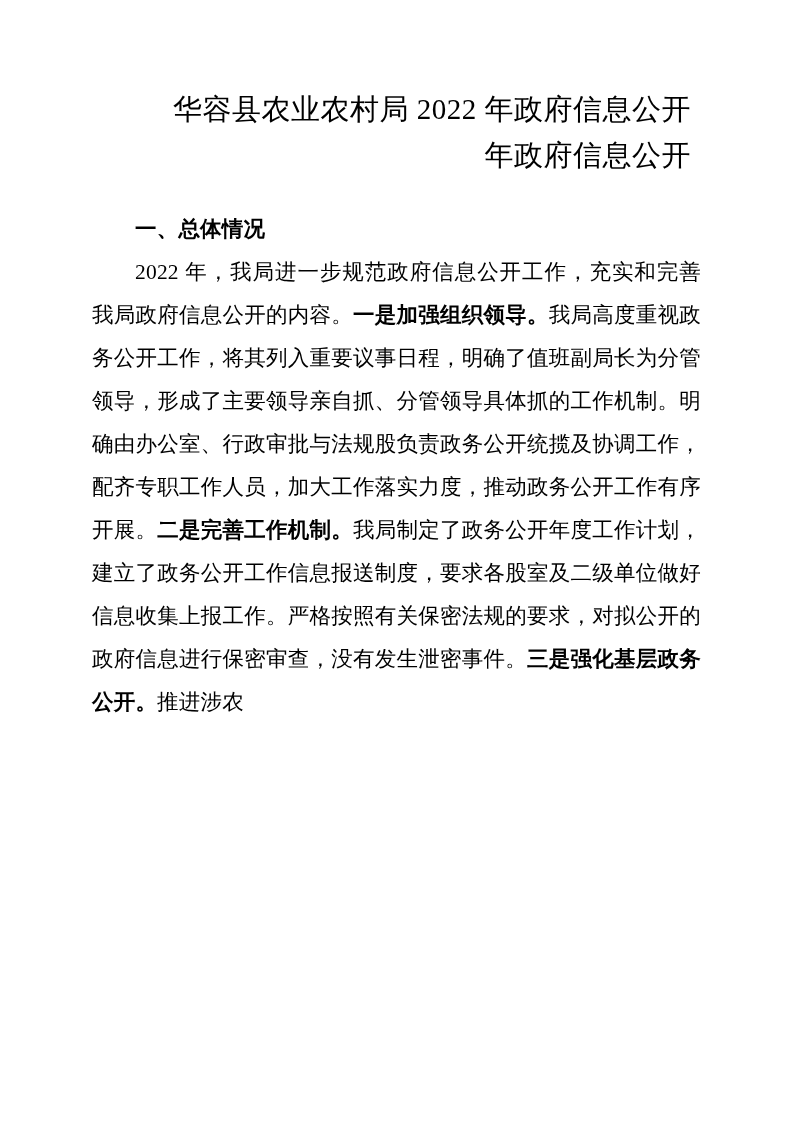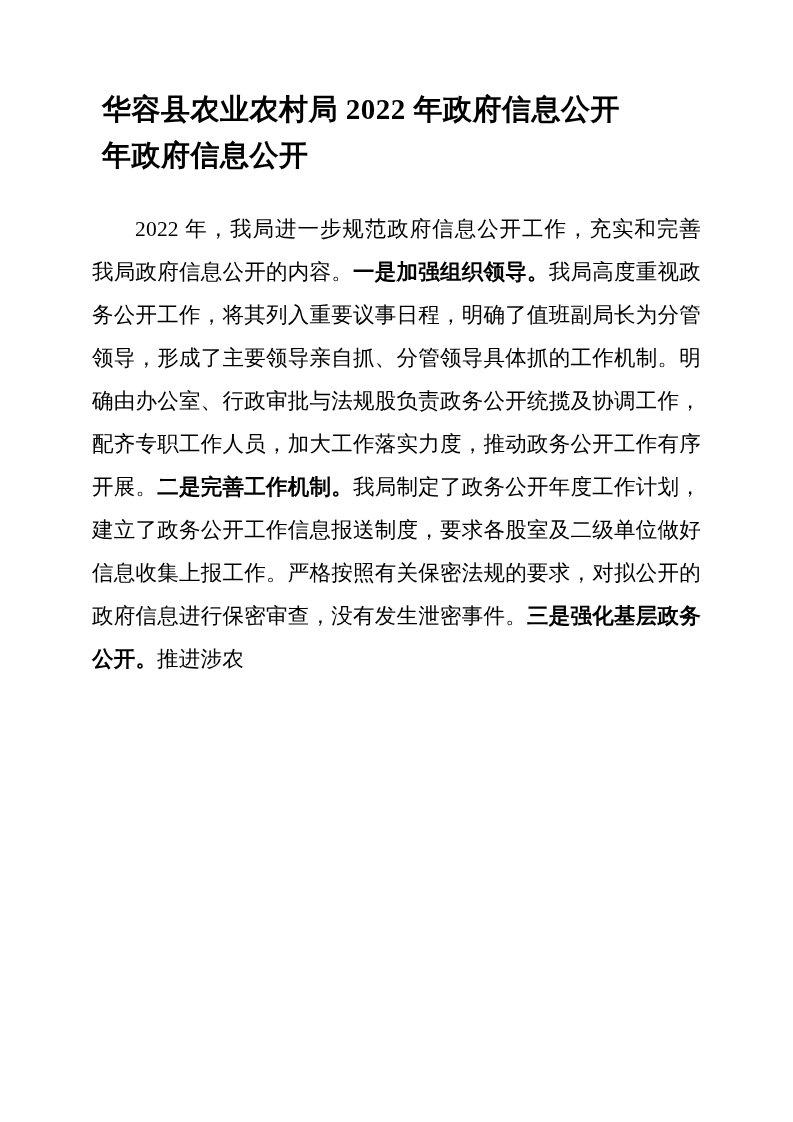--- a/index.html
+++ b/index.html
@@ -17,24 +17,24 @@
   .page {
     position: relative;
     width: 793px;
     height: 1122px;
     box-sizing: border-box;
     padding: 86px 92px 40px 92px;
     background: #ffffff;
   }
   .doc-title {
     font-family: "Liberation Serif", "DejaVu Serif", serif;
-    font-weight: bold;
+    font-weight: normal;
     font-size: 29px;
     line-height: 46px;
-    text-align: left;
+    text-align: right;
     letter-spacing: 0.5px;
     margin: 0 0 30px 0;
     padding: 0 10px;
   }
   .doc-title .line {
     display: block;
   }
   .body-text {
     font-family: "Liberation Serif", "DejaVu Serif", serif;
     font-size: 21.5px;
@@ -63,16 +63,17 @@
 <body>
 
 <div class="page">
 
   <h1 class="doc-title">
     <span class="line">华容县农业农村局 2022 年政府信息公开</span>
     <span class="line">年政府信息公开</span>
   </h1>
 
   <div class="body-text" id="body-container">
+      <p class="heading"><span class="bold">一、总体情况</span></p>
       <p class="para"><span>2022 年，我局进一步规范政府信息公开工作，充实和完善我局政府信息公开的内容。</span><span class="bold">一是加强组织领导。</span><span>我局高度重视政务公开工作，将其列入重要议事日程，明确了值班副局长为分管领导，形成了主要领导亲自抓、分管领导具体抓的工作机制。明确由办公室、行政审批与法规股负责政务公开统揽及协调工作，配齐专职工作人员，加大工作落实力度，推动政务公开工作有序开展。</span><span class="bold">二是完善工作机制。</span><span>我局制定了政务公开年度工作计划，建立了政务公开工作信息报送制度，要求各股室及二级单位做好信息收集上报工作。严格按照有关保密法规的要求，对拟公开的政府信息进行保密审查，没有发生泄密事件。</span><span class="bold">三是强化基层政务公开。</span><span>推进涉农</span></p>
     </div>
 
 </div>
 
 </body></html>

